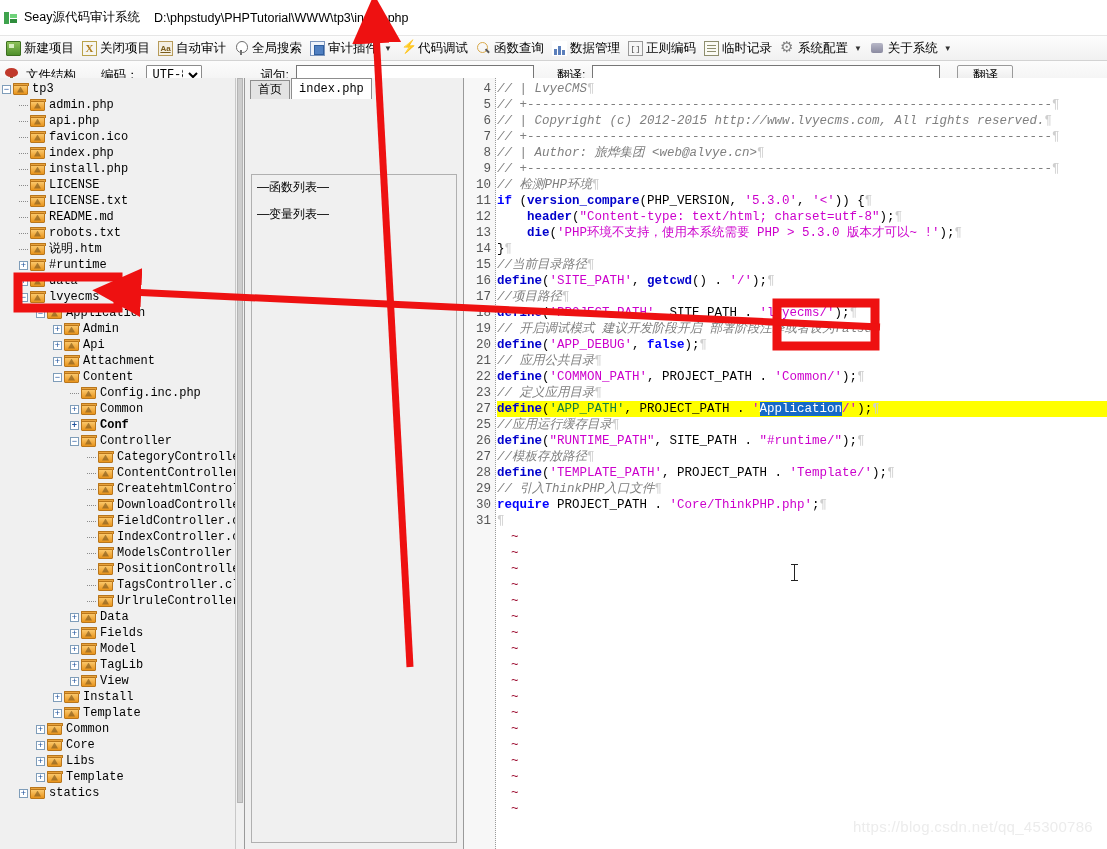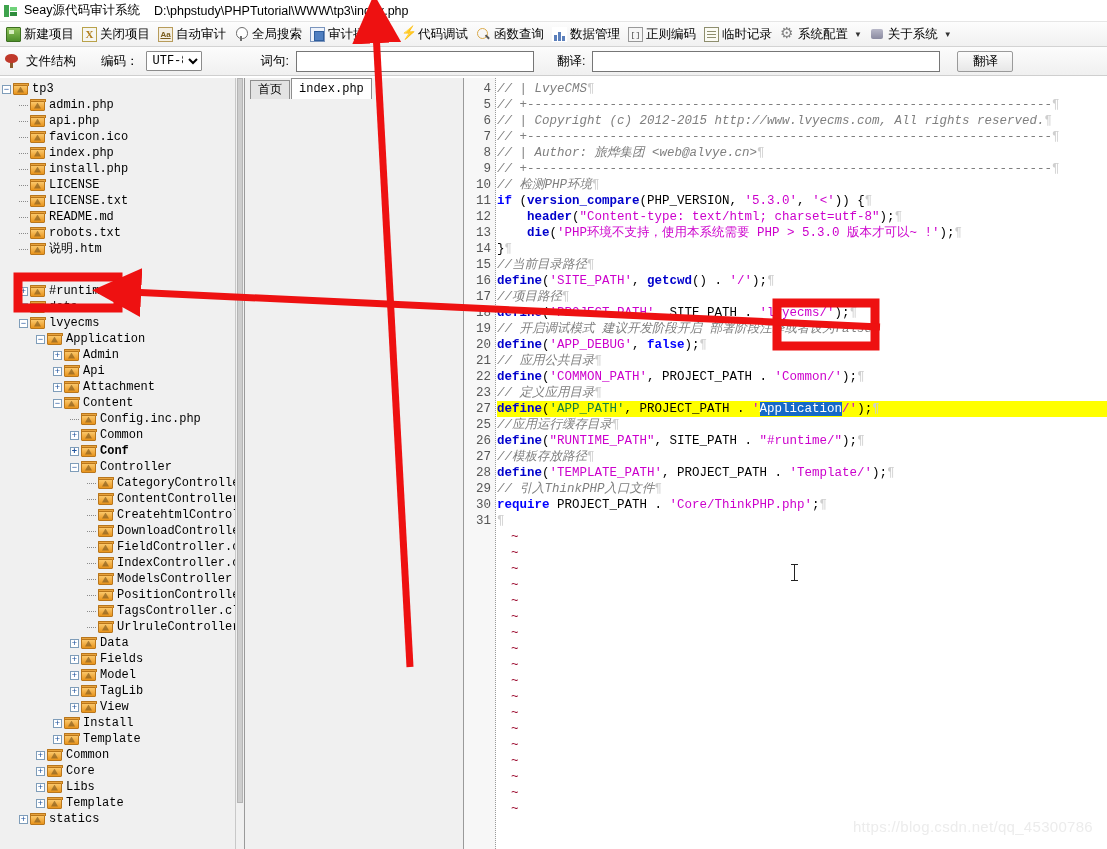--- a/index.html
+++ b/index.html
@@ -9,21 +9,21 @@
     background:#ffffff;
     font-family:"Liberation Sans", sans-serif;
     font-size:12px;
     color:#000;
     overflow:hidden;
     position:relative;
   }
 
   
   #titlebar {
-    height:22px; display:flex; align-items:center;
+    height:36px; display:flex; align-items:center;
     background:#ffffff; padding-left:4px; gap:6px;
     border-bottom:1px solid #e6e6e6;
   }
   #titlebar .appicon {
     width:14px; height:14px; position:relative; flex:0 0 auto;
   }
   #titlebar .appicon i {
     position:absolute; display:block;
   }
   #titlebar .appicon i.a { left:0; top:1px; width:5px; height:12px; background:#3fa34d; }
@@ -310,21 +310,21 @@
         <div class="tnode" style="padding-left: 17px;"><span class="dots"></span><span class="folder"><span class="tab"></span><span class="body"></span><span class="glyph"></span></span><span class="tlabel">admin.php</span></div>
         <div class="tnode" style="padding-left: 17px;"><span class="dots"></span><span class="folder"><span class="tab"></span><span class="body"></span><span class="glyph"></span></span><span class="tlabel">api.php</span></div>
         <div class="tnode" style="padding-left: 17px;"><span class="dots"></span><span class="folder"><span class="tab"></span><span class="body"></span><span class="glyph"></span></span><span class="tlabel">favicon.ico</span></div>
         <div class="tnode" style="padding-left: 17px;"><span class="dots"></span><span class="folder"><span class="tab"></span><span class="body"></span><span class="glyph"></span></span><span class="tlabel">index.php</span></div>
         <div class="tnode" style="padding-left: 17px;"><span class="dots"></span><span class="folder"><span class="tab"></span><span class="body"></span><span class="glyph"></span></span><span class="tlabel">install.php</span></div>
         <div class="tnode" style="padding-left: 17px;"><span class="dots"></span><span class="folder"><span class="tab"></span><span class="body"></span><span class="glyph"></span></span><span class="tlabel">LICENSE</span></div>
         <div class="tnode" style="padding-left: 17px;"><span class="dots"></span><span class="folder"><span class="tab"></span><span class="body"></span><span class="glyph"></span></span><span class="tlabel">LICENSE.txt</span></div>
         <div class="tnode" style="padding-left: 17px;"><span class="dots"></span><span class="folder"><span class="tab"></span><span class="body"></span><span class="glyph"></span></span><span class="tlabel">README.md</span></div>
         <div class="tnode" style="padding-left: 17px;"><span class="dots"></span><span class="folder"><span class="tab"></span><span class="body"></span><span class="glyph"></span></span><span class="tlabel">robots.txt</span></div>
         <div class="tnode" style="padding-left: 17px;"><span class="dots"></span><span class="folder"><span class="tab"></span><span class="body"></span><span class="glyph"></span></span><span class="tlabel">说明.htm</span></div>
-        <div class="tnode" style="padding-left: 17px; margin-top: 26px;"><span class="expander">+</span><span class="folder"><span class="tab"></span><span class="body"></span><span class="glyph"></span></span><span class="tlabel">#runtime</span></div>
+        <div class="tnode" style="padding-left: 17px;"><span class="expander">+</span><span class="folder"><span class="tab"></span><span class="body"></span><span class="glyph"></span></span><span class="tlabel">#runtime</span></div>
         <div class="tnode" style="padding-left: 17px;"><span class="expander">+</span><span class="folder"><span class="tab"></span><span class="body"></span><span class="glyph"></span></span><span class="tlabel">data</span></div>
         <div class="tnode" style="padding-left: 17px;"><span class="expander">−</span><span class="folder"><span class="tab"></span><span class="body"></span><span class="glyph"></span></span><span class="tlabel">lvyecms</span></div>
         <div class="tnode" style="padding-left: 34px;"><span class="expander">−</span><span class="folder"><span class="tab"></span><span class="body"></span><span class="glyph"></span></span><span class="tlabel">Application</span></div>
         <div class="tnode" style="padding-left: 51px;"><span class="expander">+</span><span class="folder"><span class="tab"></span><span class="body"></span><span class="glyph"></span></span><span class="tlabel">Admin</span></div>
         <div class="tnode" style="padding-left: 51px;"><span class="expander">+</span><span class="folder"><span class="tab"></span><span class="body"></span><span class="glyph"></span></span><span class="tlabel">Api</span></div>
         <div class="tnode" style="padding-left: 51px;"><span class="expander">+</span><span class="folder"><span class="tab"></span><span class="body"></span><span class="glyph"></span></span><span class="tlabel">Attachment</span></div>
         <div class="tnode" style="padding-left: 51px;"><span class="expander">−</span><span class="folder"><span class="tab"></span><span class="body"></span><span class="glyph"></span></span><span class="tlabel">Content</span></div>
         <div class="tnode" style="padding-left: 68px;"><span class="dots"></span><span class="folder"><span class="tab"></span><span class="body"></span><span class="glyph"></span></span><span class="tlabel">Config.inc.php</span></div>
         <div class="tnode" style="padding-left: 68px;"><span class="expander">+</span><span class="folder"><span class="tab"></span><span class="body"></span><span class="glyph"></span></span><span class="tlabel">Common</span></div>
         <div class="tnode" style="padding-left: 68px; font-weight: bold;"><span class="expander">+</span><span class="folder"><span class="tab"></span><span class="body"></span><span class="glyph"></span></span><span class="tlabel">Conf</span></div>
@@ -357,20 +357,24 @@
     </div>
   </div>
 
   <div id="mid-panel">
     <div id="tabstrip">
         <div class="tab"><span>首页</span></div>
         <div class="tab active"><span>index.php</span></div>
       </div>
 
 
+    <div class="group" id="grp-lists">
+      <div class="listhdr">—函数列表—</div>
+      <div class="listhdr" style="padding-top:10px">—变量列表—</div>
+    </div>
   </div>
 
   <div id="editor">
     <div id="gutter">
         <div class="ln">4</div>
         <div class="ln">5</div>
         <div class="ln">6</div>
         <div class="ln">7</div>
         <div class="ln">8</div>
         <div class="ln">9</div>

